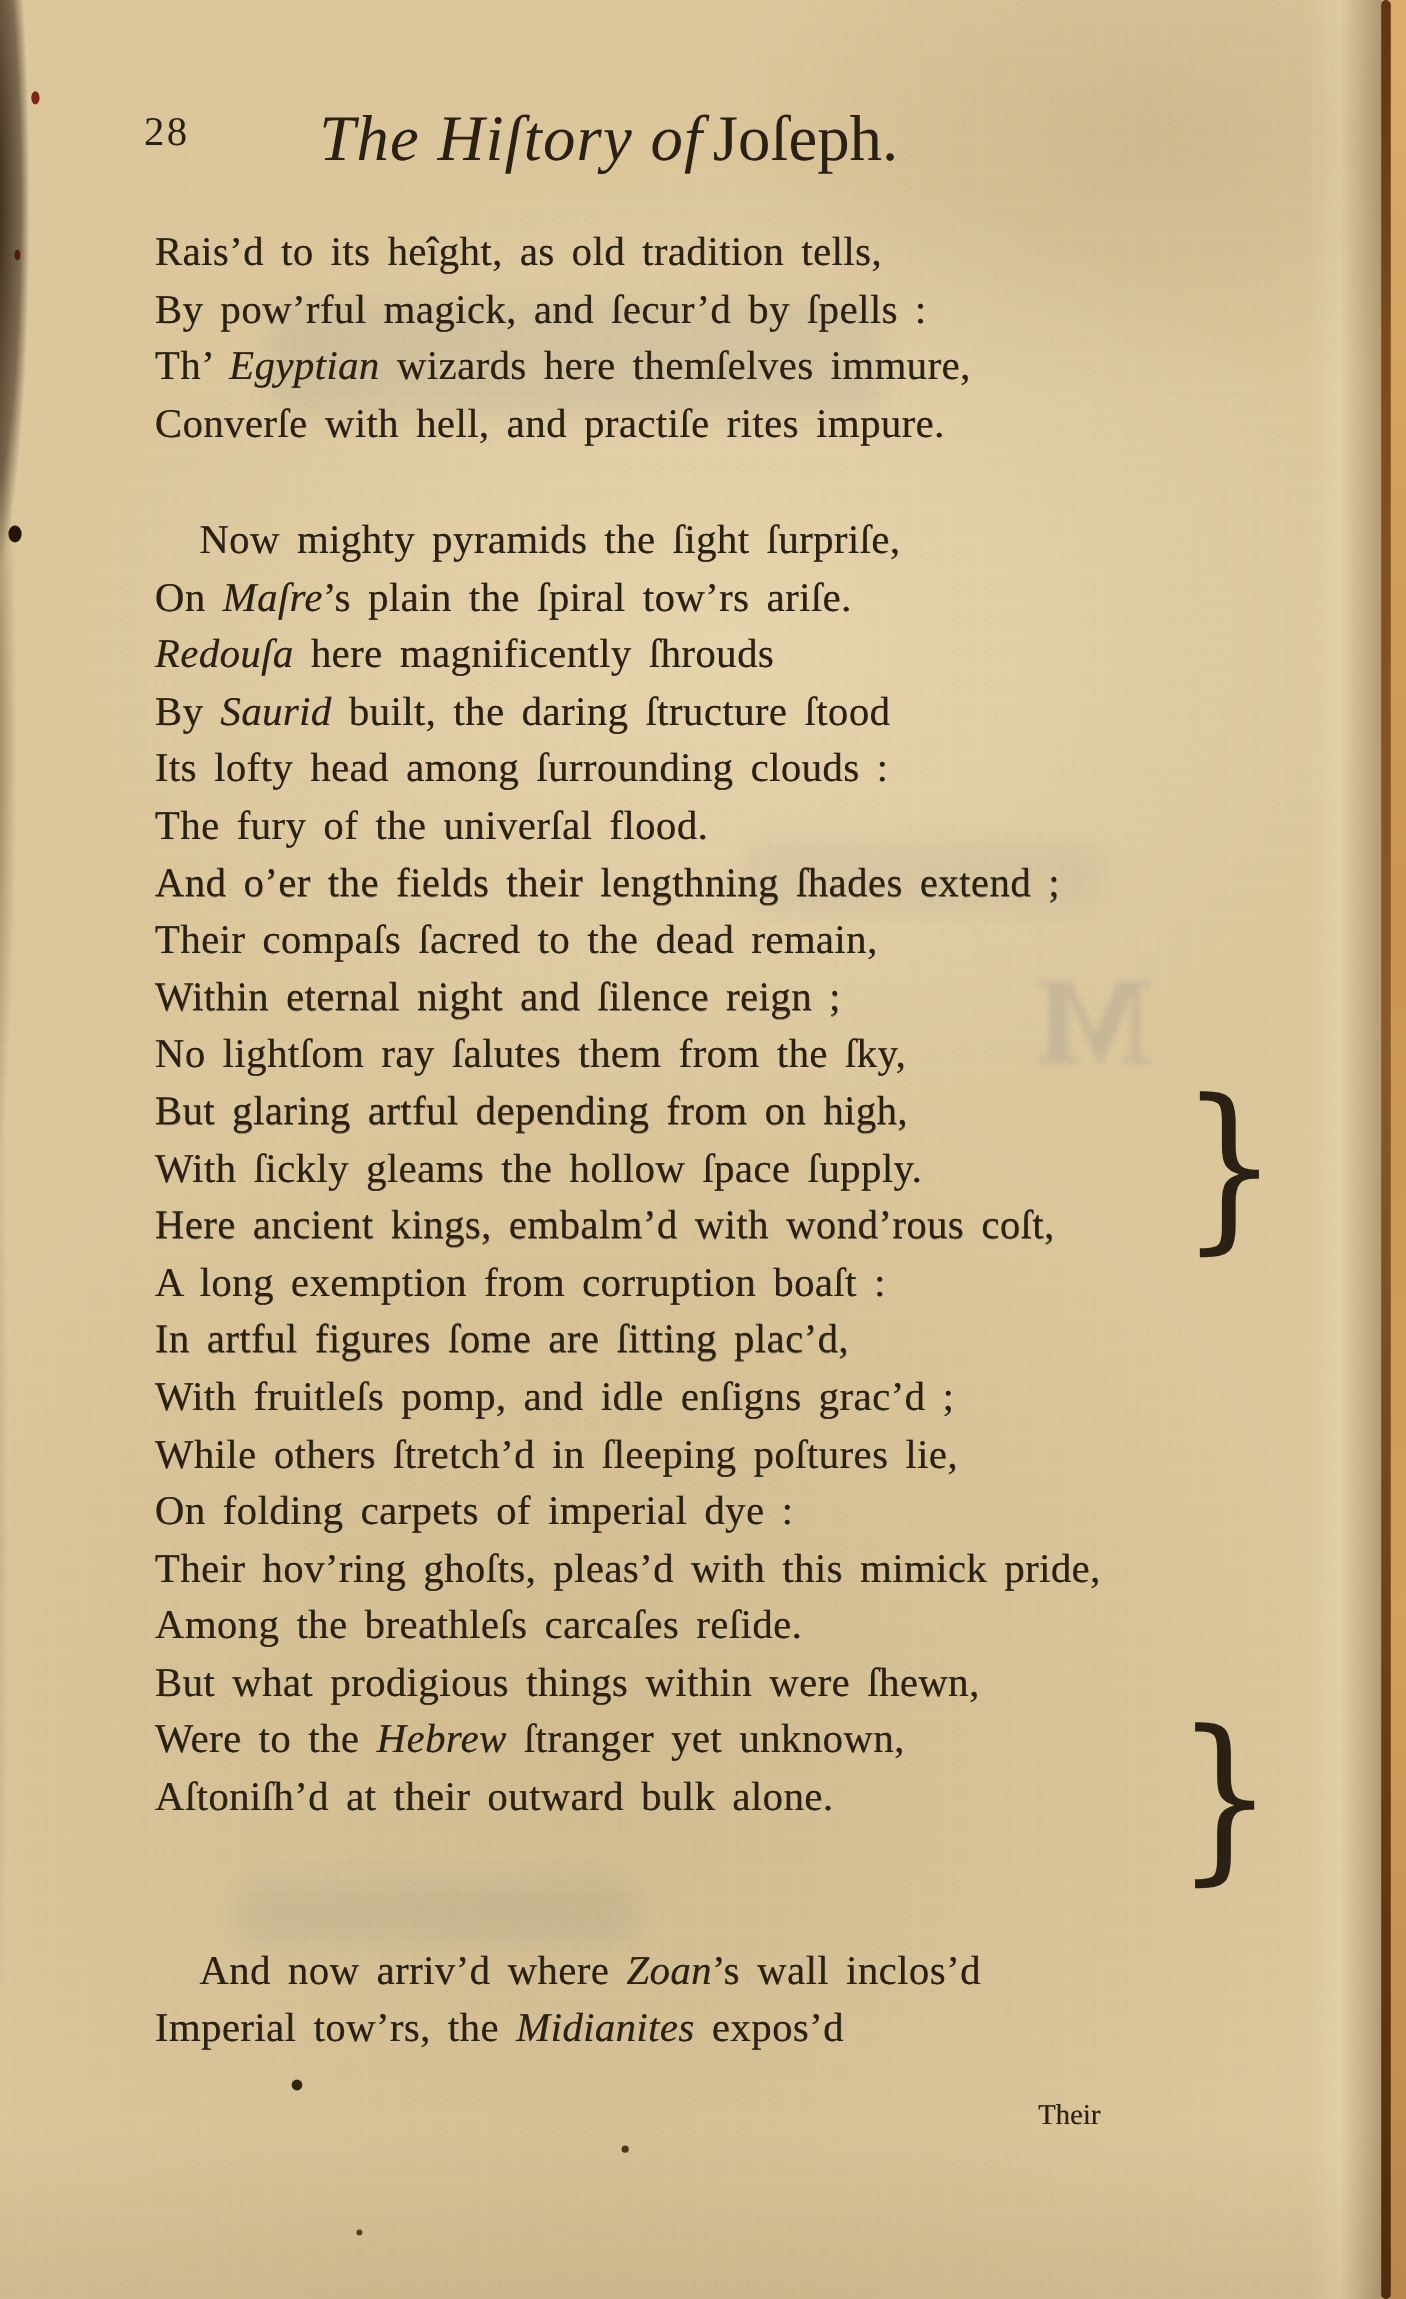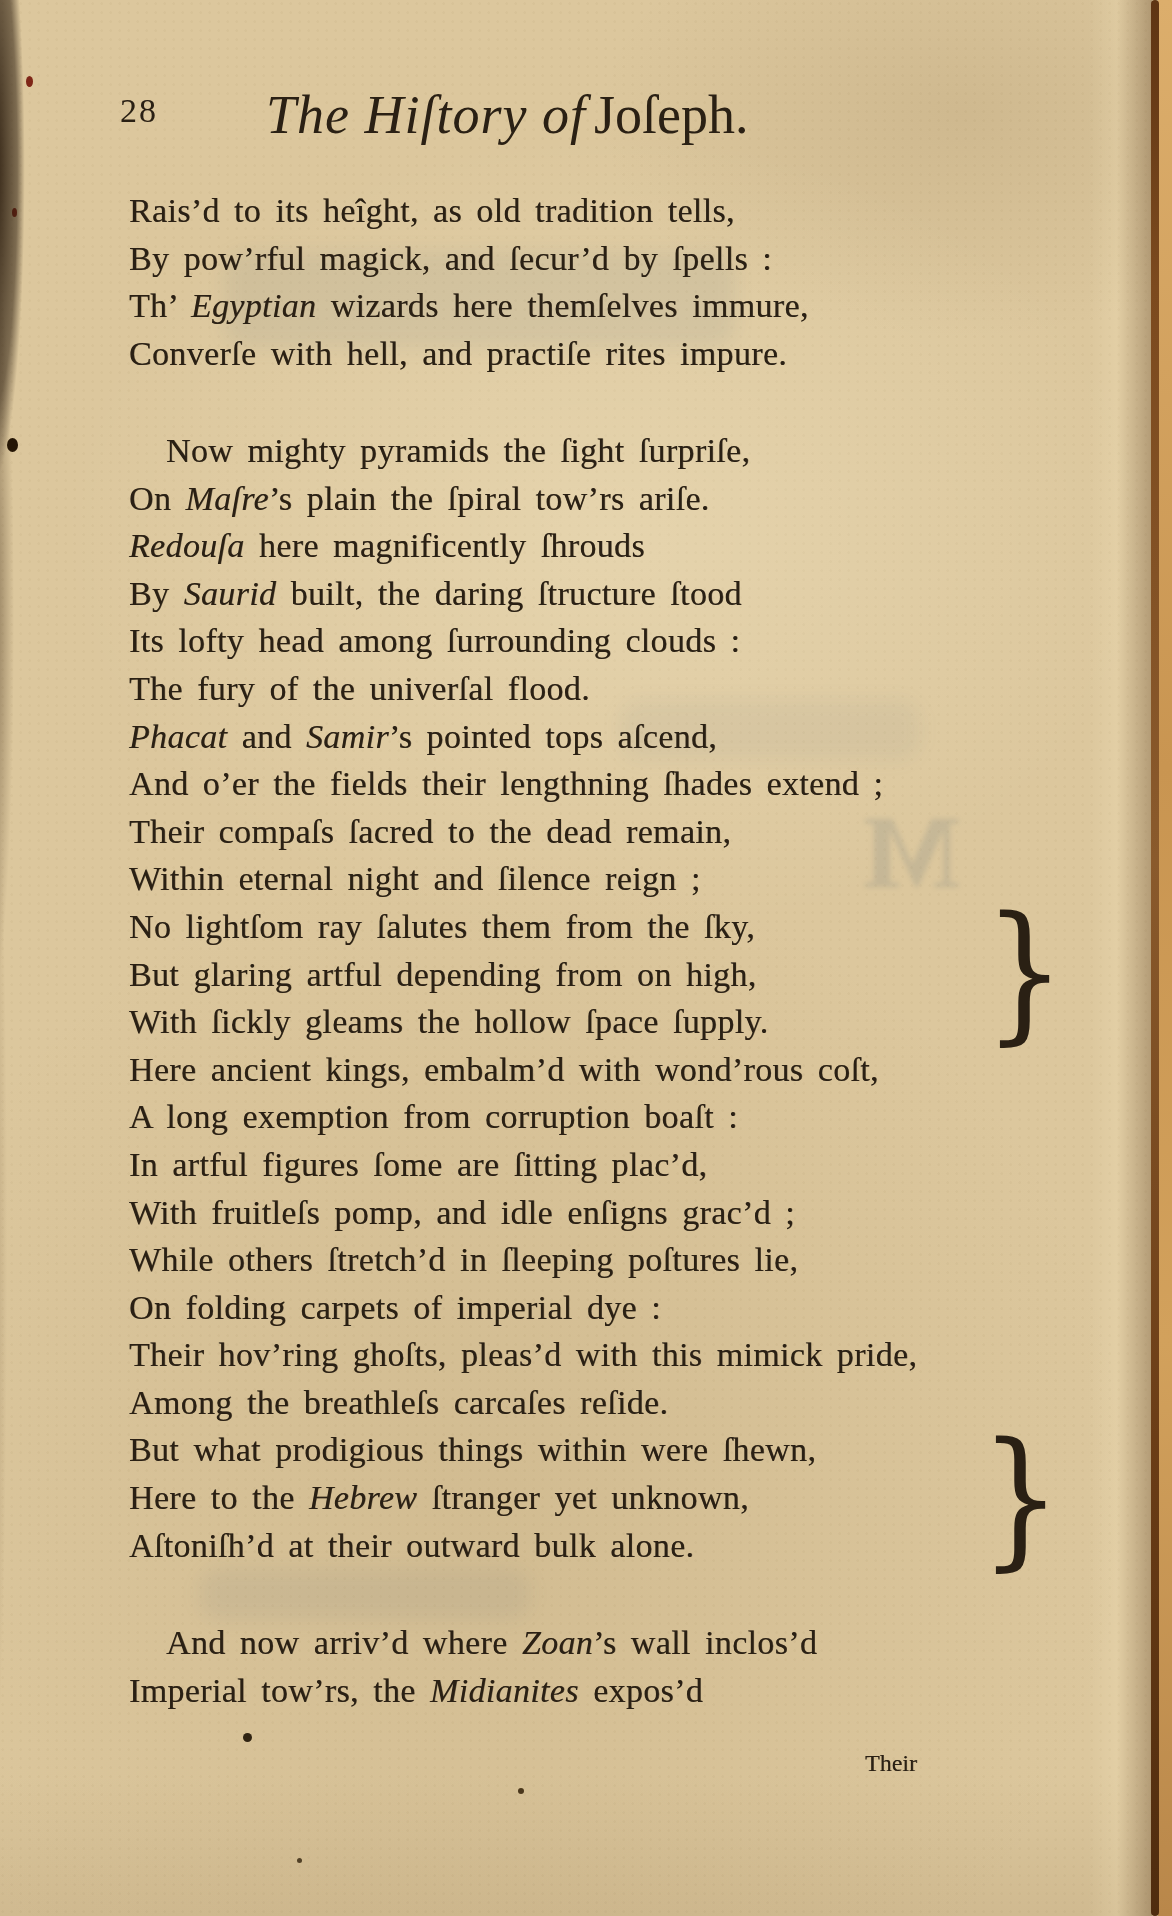--- a/index.html
+++ b/index.html
@@ -88,37 +88,36 @@
     <div class="line"><span>Converſe with hell, and practiſe rites impure.</span></div>
   </div>
 
   <div class="st" id="stanza2">
     <div class="line indent"><span>Now mighty pyramids the ſight ſurpriſe,</span></div>
     <div class="line"><span>On </span><span class="it">Maſre</span><span>’s plain the ſpiral tow’rs ariſe.</span></div>
     <div class="line"><span class="it">Redouſa</span><span> here magnificently ſhrouds</span></div>
     <div class="line"><span>By </span><span class="it">Saurid</span><span> built, the daring ſtructure ſtood</span></div>
     <div class="line"><span>Its lofty head among ſurrounding clouds :</span></div>
     <div class="line"><span>The fury of the univerſal flood.</span></div>
-    <div class="line"><span class="it">Phacat</span><span> and </span><span class="it">Samir</span><span>’s pointed tops aſcend,</span></div>
     <div class="line"><span>And o’er the fields their lengthning ſhades extend ;</span></div>
     <div class="line"><span>Their compaſs ſacred to the dead remain,</span></div>
     <div class="line"><span>Within eternal night and ſilence reign ;</span></div>
     <div class="line"><span>No lightſom ray ſalutes them from the ſky,</span></div>
     <div class="line"><span>But glaring artful depending from on high,</span></div>
     <div class="line"><span>With ſickly gleams the hollow ſpace ſupply.</span></div>
     <div class="line"><span>Here ancient kings, embalm’d with wond’rous coſt,</span></div>
     <div class="line"><span>A long exemption from corruption boaſt :</span></div>
     <div class="line"><span>In artful figures ſome are ſitting plac’d,</span></div>
     <div class="line"><span>With fruitleſs pomp, and idle enſigns grac’d ;</span></div>
     <div class="line"><span>While others ſtretch’d in ſleeping poſtures lie,</span></div>
     <div class="line"><span>On folding carpets of imperial dye :</span></div>
     <div class="line"><span>Their hov’ring ghoſts, pleas’d with this mimick pride,</span></div>
     <div class="line"><span>Among the breathleſs carcaſes reſide.</span></div>
     <div class="line"><span>But what prodigious things within were ſhewn,</span></div>
-    <div class="line"><span>Here to the </span><span class="it">Hebrew</span><span> ſtranger yet unknown,</span></div>
+    <div class="line"><span>Were to the </span><span class="it">Hebrew</span><span> ſtranger yet unknown,</span></div>
     <div class="line"><span>Aſtoniſh’d at their outward bulk alone.</span></div>
   </div>
 
   <div class="st" id="stanza3">
     <div class="line indent"><span>And now arriv’d where </span><span class="it">Zoan</span><span>’s wall inclos’d</span></div>
     <div class="line"><span>Imperial tow’rs, the </span><span class="it">Midianites</span><span> expos’d</span></div>
   </div>
 
   <div class="brace" id="brace1">}</div>
   <div class="brace" id="brace2">}</div>

